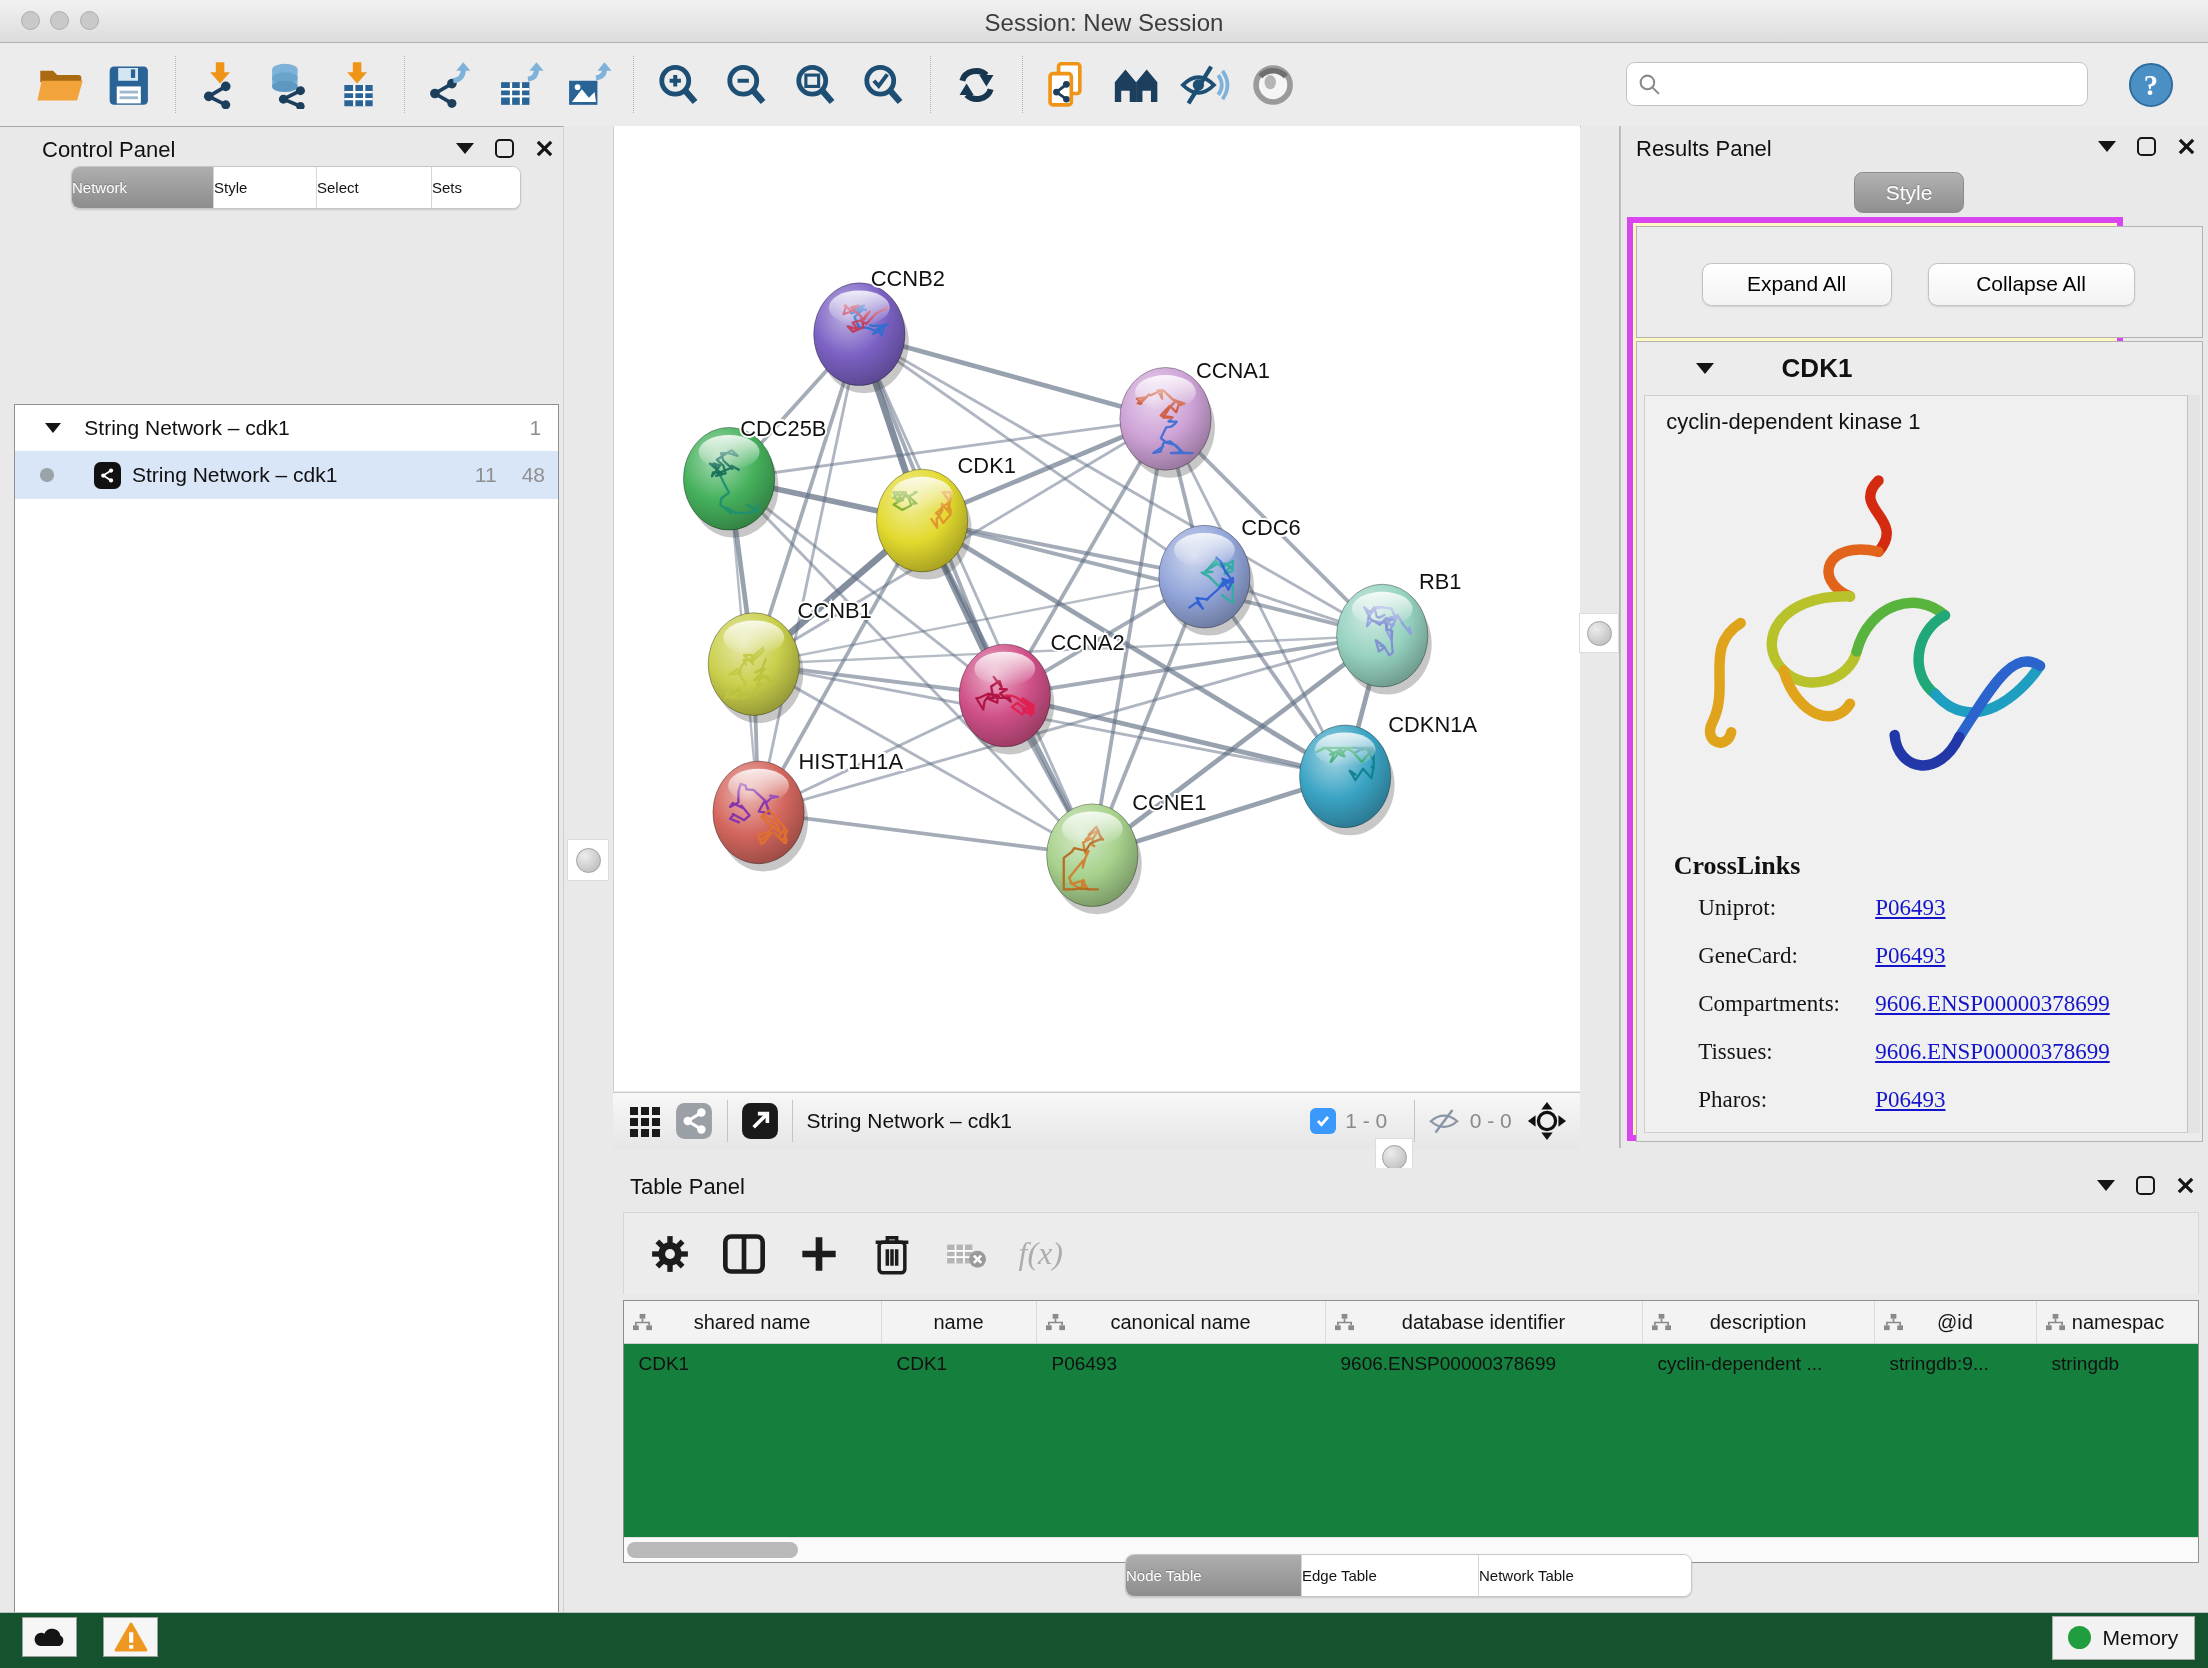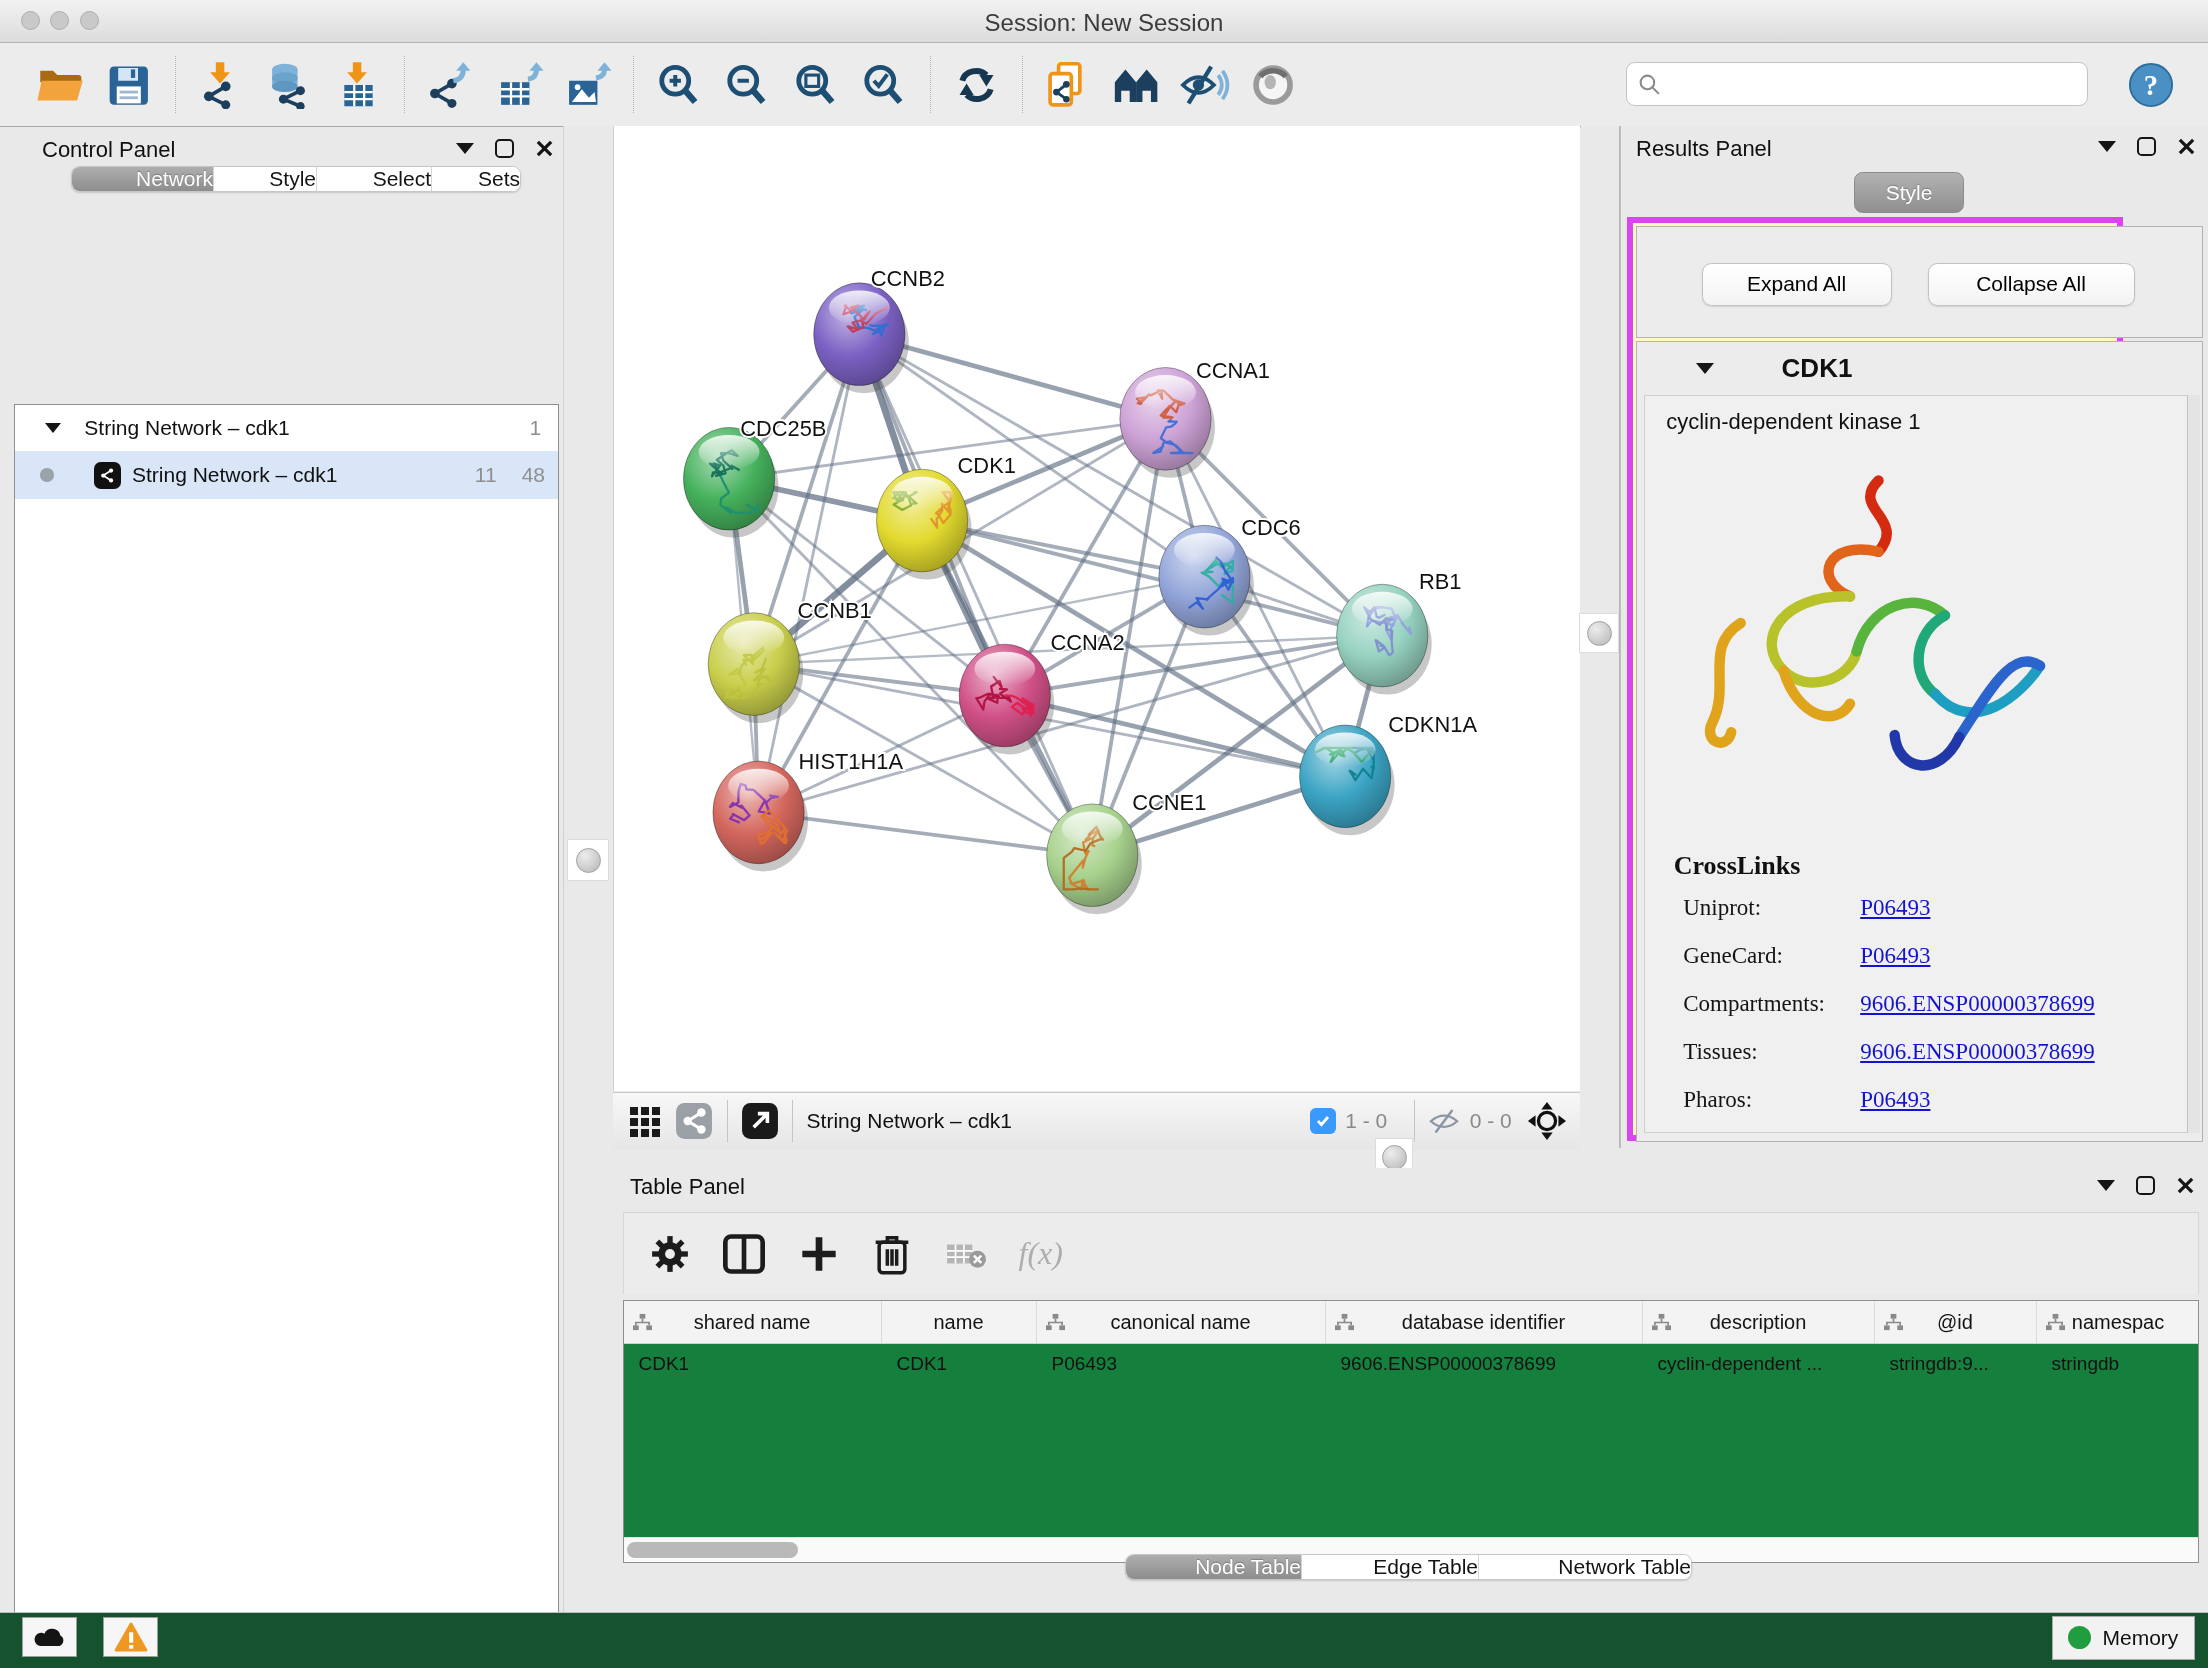--- a/index.html
+++ b/index.html
@@ -16,21 +16,21 @@
 .tsep{width:0;height:57px;border-left:1.9px dotted #b4b4b4;margin:0 11.4px;flex:0 0 auto}
 .searchbox{position:absolute;right:120px;top:19px;width:462px;height:44px;background:#fff;border:1px solid #c2c2c2;border-radius:8.6px;display:flex;align-items:center;padding-left:9.5px}
 .searchbox input{border:none;outline:none;font-size:21px;width:399px;background:transparent;font-family:"Liberation Sans",sans-serif}
 
 .paneltitle{font-size:22px;color:#101010}
 .pctl{display:flex;align-items:center;gap:21px}
 .tri-down{width:0;height:0;border-left:9.5px solid transparent;border-right:9.5px solid transparent;border-top:11.4px solid #151515}
 .sq{width:19px;height:19px;border:2.4px solid #151515;border-radius:4.8px}
 
 .tabgrp{display:flex;border:1px solid #c6c6c6;border-radius:8.6px;overflow:hidden;background:#fff;box-shadow:0 1px 1.9px rgba(0,0,0,.15)}
-.tab{font-size:21px;padding:0 0;text-align:right;background:#fff;color:#141414;border-left:1px solid #d6d6d6}
+.tab{font-size:15px;padding:12px 0;text-align:left;background:#fff;color:#141414;border-left:1px solid #d6d6d6}
 .tab:first-child{border-left:none}
 .tab.sel{background:linear-gradient(#aeaeae,#8d8d8d);color:#fff;text-shadow:0 -1px 1px rgba(0,0,0,.25)}
 
 .listbox{position:absolute;left:14.3px;top:278px;width:545px;height:1297px;background:#fff;border:1.9px solid #8f8f8f}
 .lrow{position:relative;height:46px;display:flex;align-items:center;font-size:21px}
 .lrow .cnt{color:#8f8f8f}
 .lrow.sel{background:#d9e6f8}
 .badge{width:27px;height:27px;border-radius:6.7px;background:#111;display:flex;align-items:center;justify-content:center}
 
 .canvas{position:absolute;left:613px;top:126px;width:967px;height:965px;background:#fff;border-left:1px solid #cfcfcf}
@@ -575,21 +575,21 @@
               <path d="M70,180 C30,205 60,245 40,285 C30,305 55,315 60,295" fill="none" stroke="#e0a41c" stroke-width="11" stroke-linecap="round"></path>
               <path d="M185,152 C110,150 85,200 115,230 C140,255 185,240 192,210" fill="none" stroke="#b8c22a" stroke-width="11" stroke-linecap="round"></path>
               <path d="M192,210 C205,160 255,145 285,172" fill="none" stroke="#58b43c" stroke-width="11" stroke-linecap="round"></path>
               <path d="M285,172 C252,190 248,235 275,255" fill="none" stroke="#20a878" stroke-width="11" stroke-linecap="round"></path>
               <path d="M275,255 C315,300 365,255 385,225" fill="none" stroke="#1e9ec0" stroke-width="11" stroke-linecap="round"></path>
               <path d="M385,225 C355,205 330,255 300,300" fill="none" stroke="#2a64cc" stroke-width="11" stroke-linecap="round"></path>
               <path d="M300,300 C278,345 235,335 232,298" fill="none" stroke="#2238a8" stroke-width="11" stroke-linecap="round"></path>
               <path d="M115,230 C130,280 170,290 185,265" fill="none" stroke="#e0a41c" stroke-width="11" stroke-linecap="round"></path>
             </svg></div>
         <div style="margin:19px 0 13.3px 28.5px;font-family:'Liberation Serif',serif;font-size:26px;font-weight:bold">CrossLinks</div>
-        <div id="crosslinks-holder" style="margin-left:38px">
+        <div id="crosslinks-holder" style="margin-left:53px">
             <div class="crossrow">
               <span class="lab">Uniprot:</span>
               <a href="#">P06493</a>
             </div>
             <div class="crossrow">
               <span class="lab">GeneCard:</span>
               <a href="#">P06493</a>
             </div>
             <div class="crossrow">
               <span class="lab">Compartments:</span>

